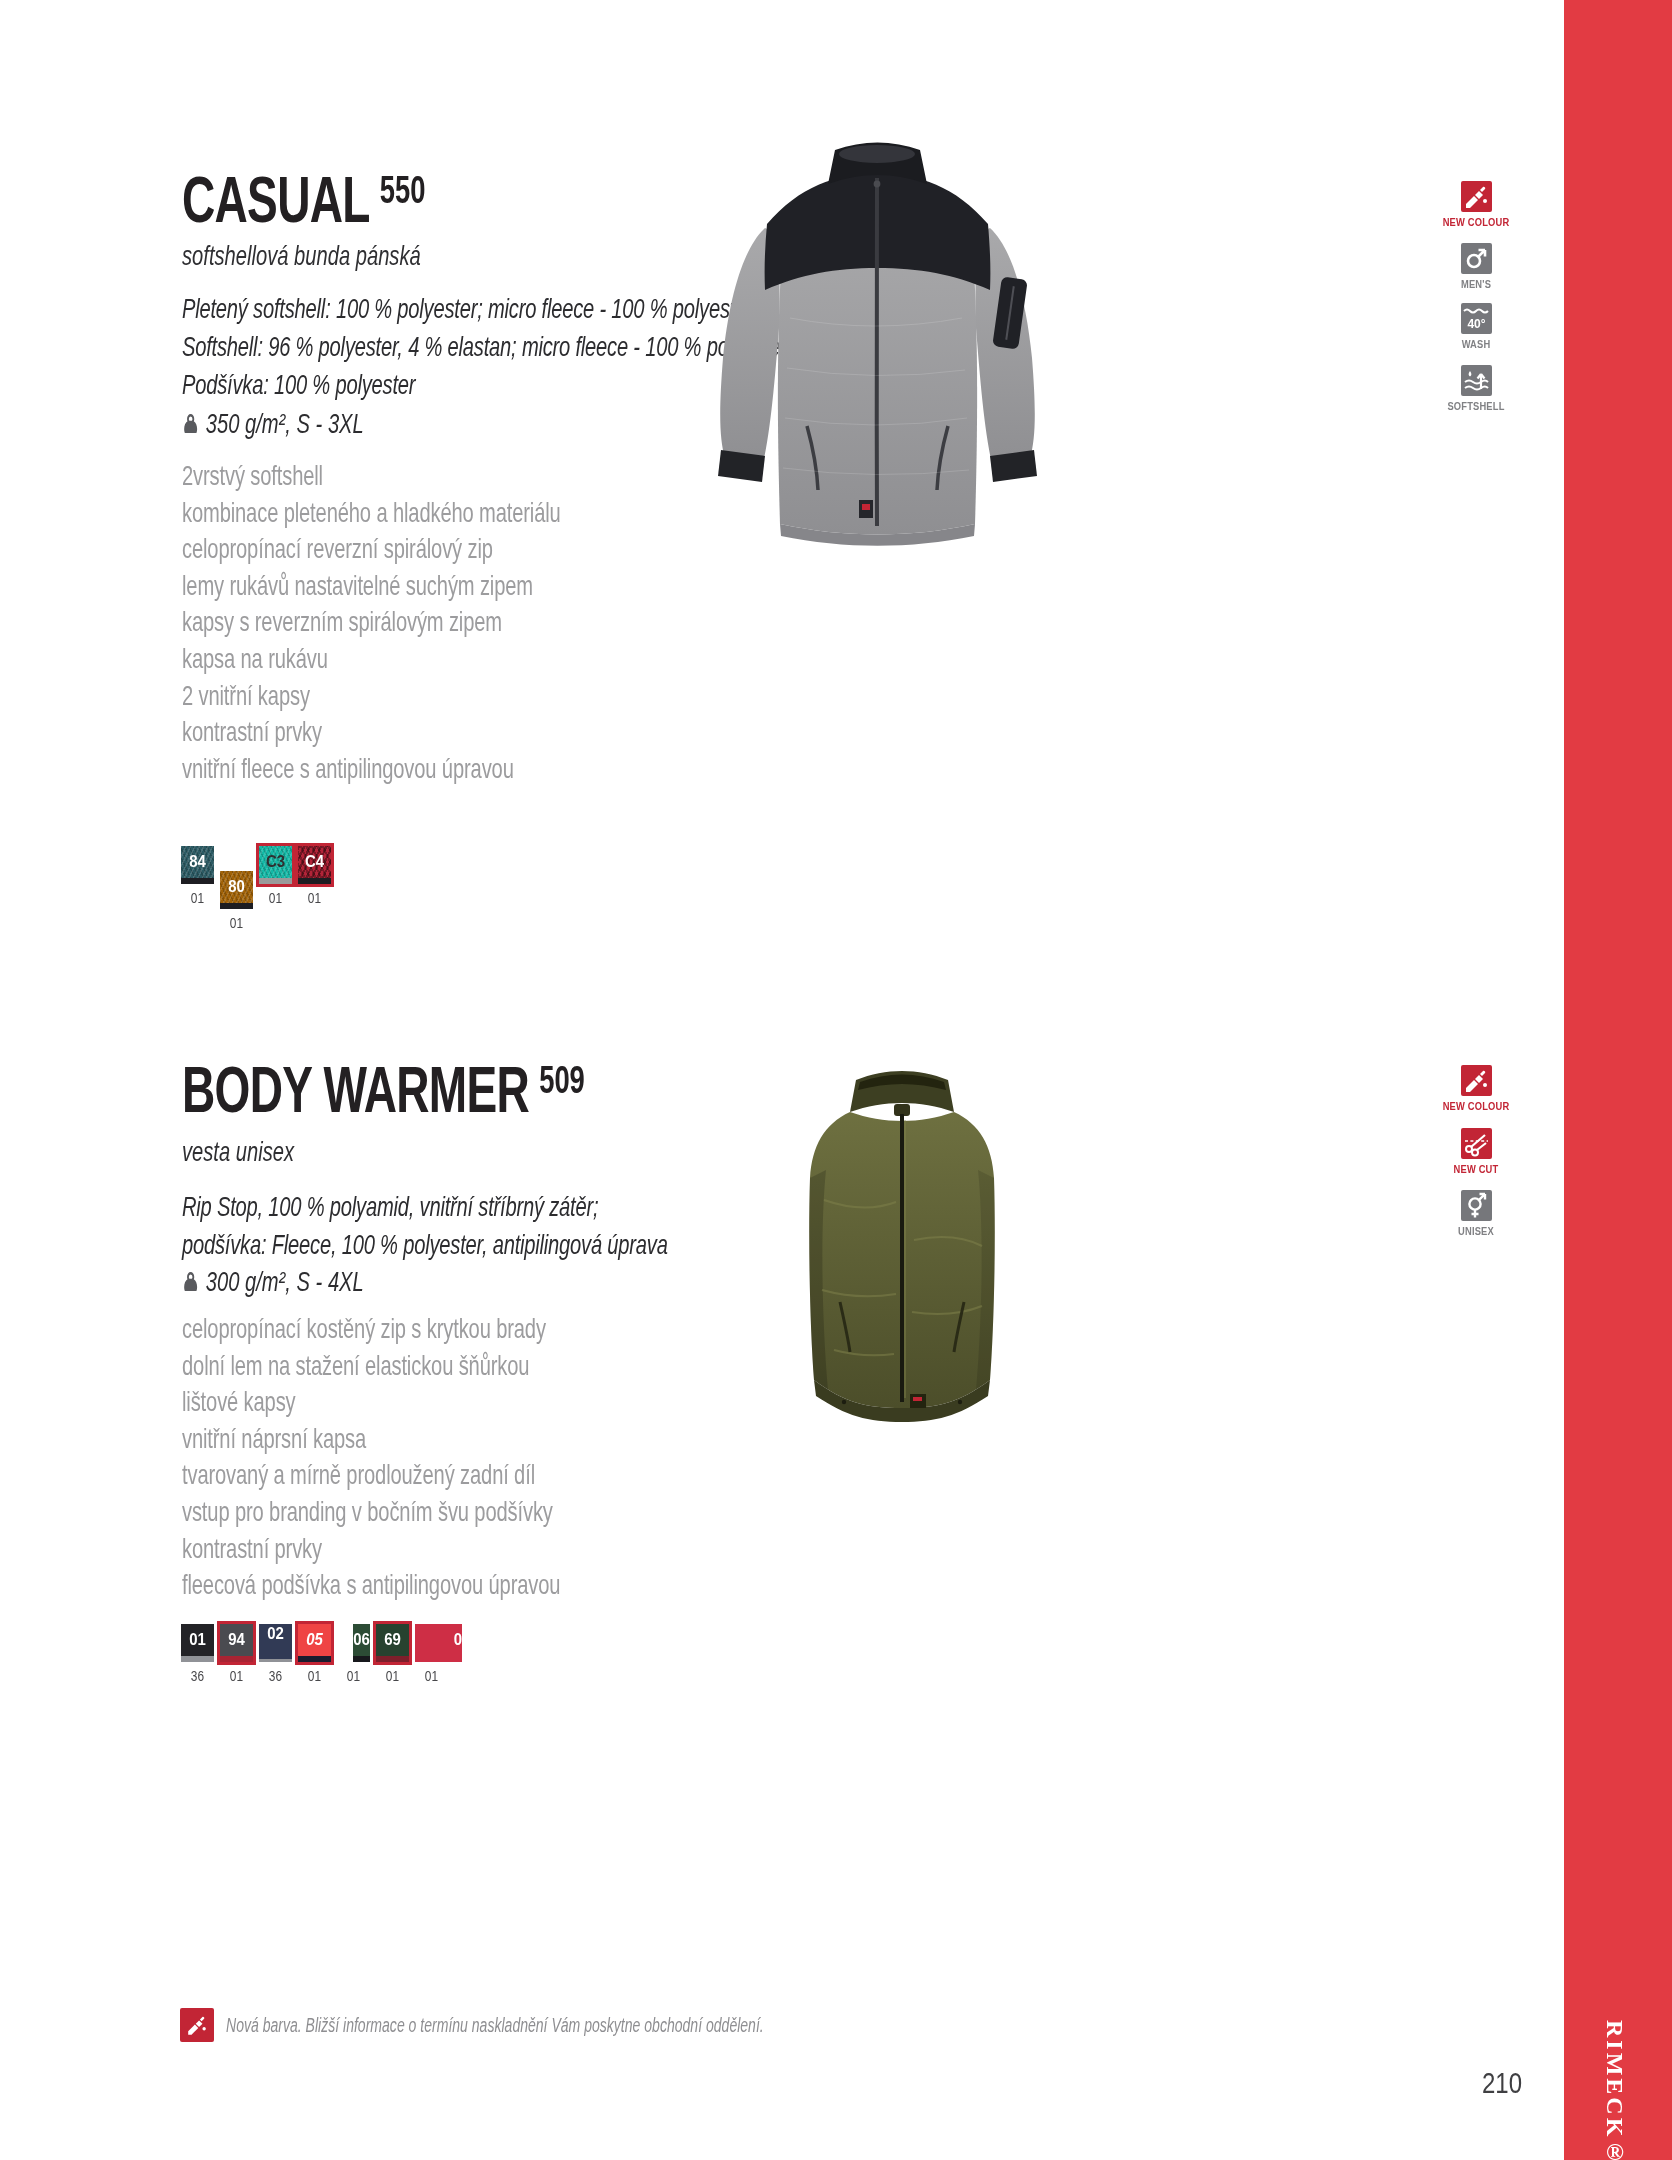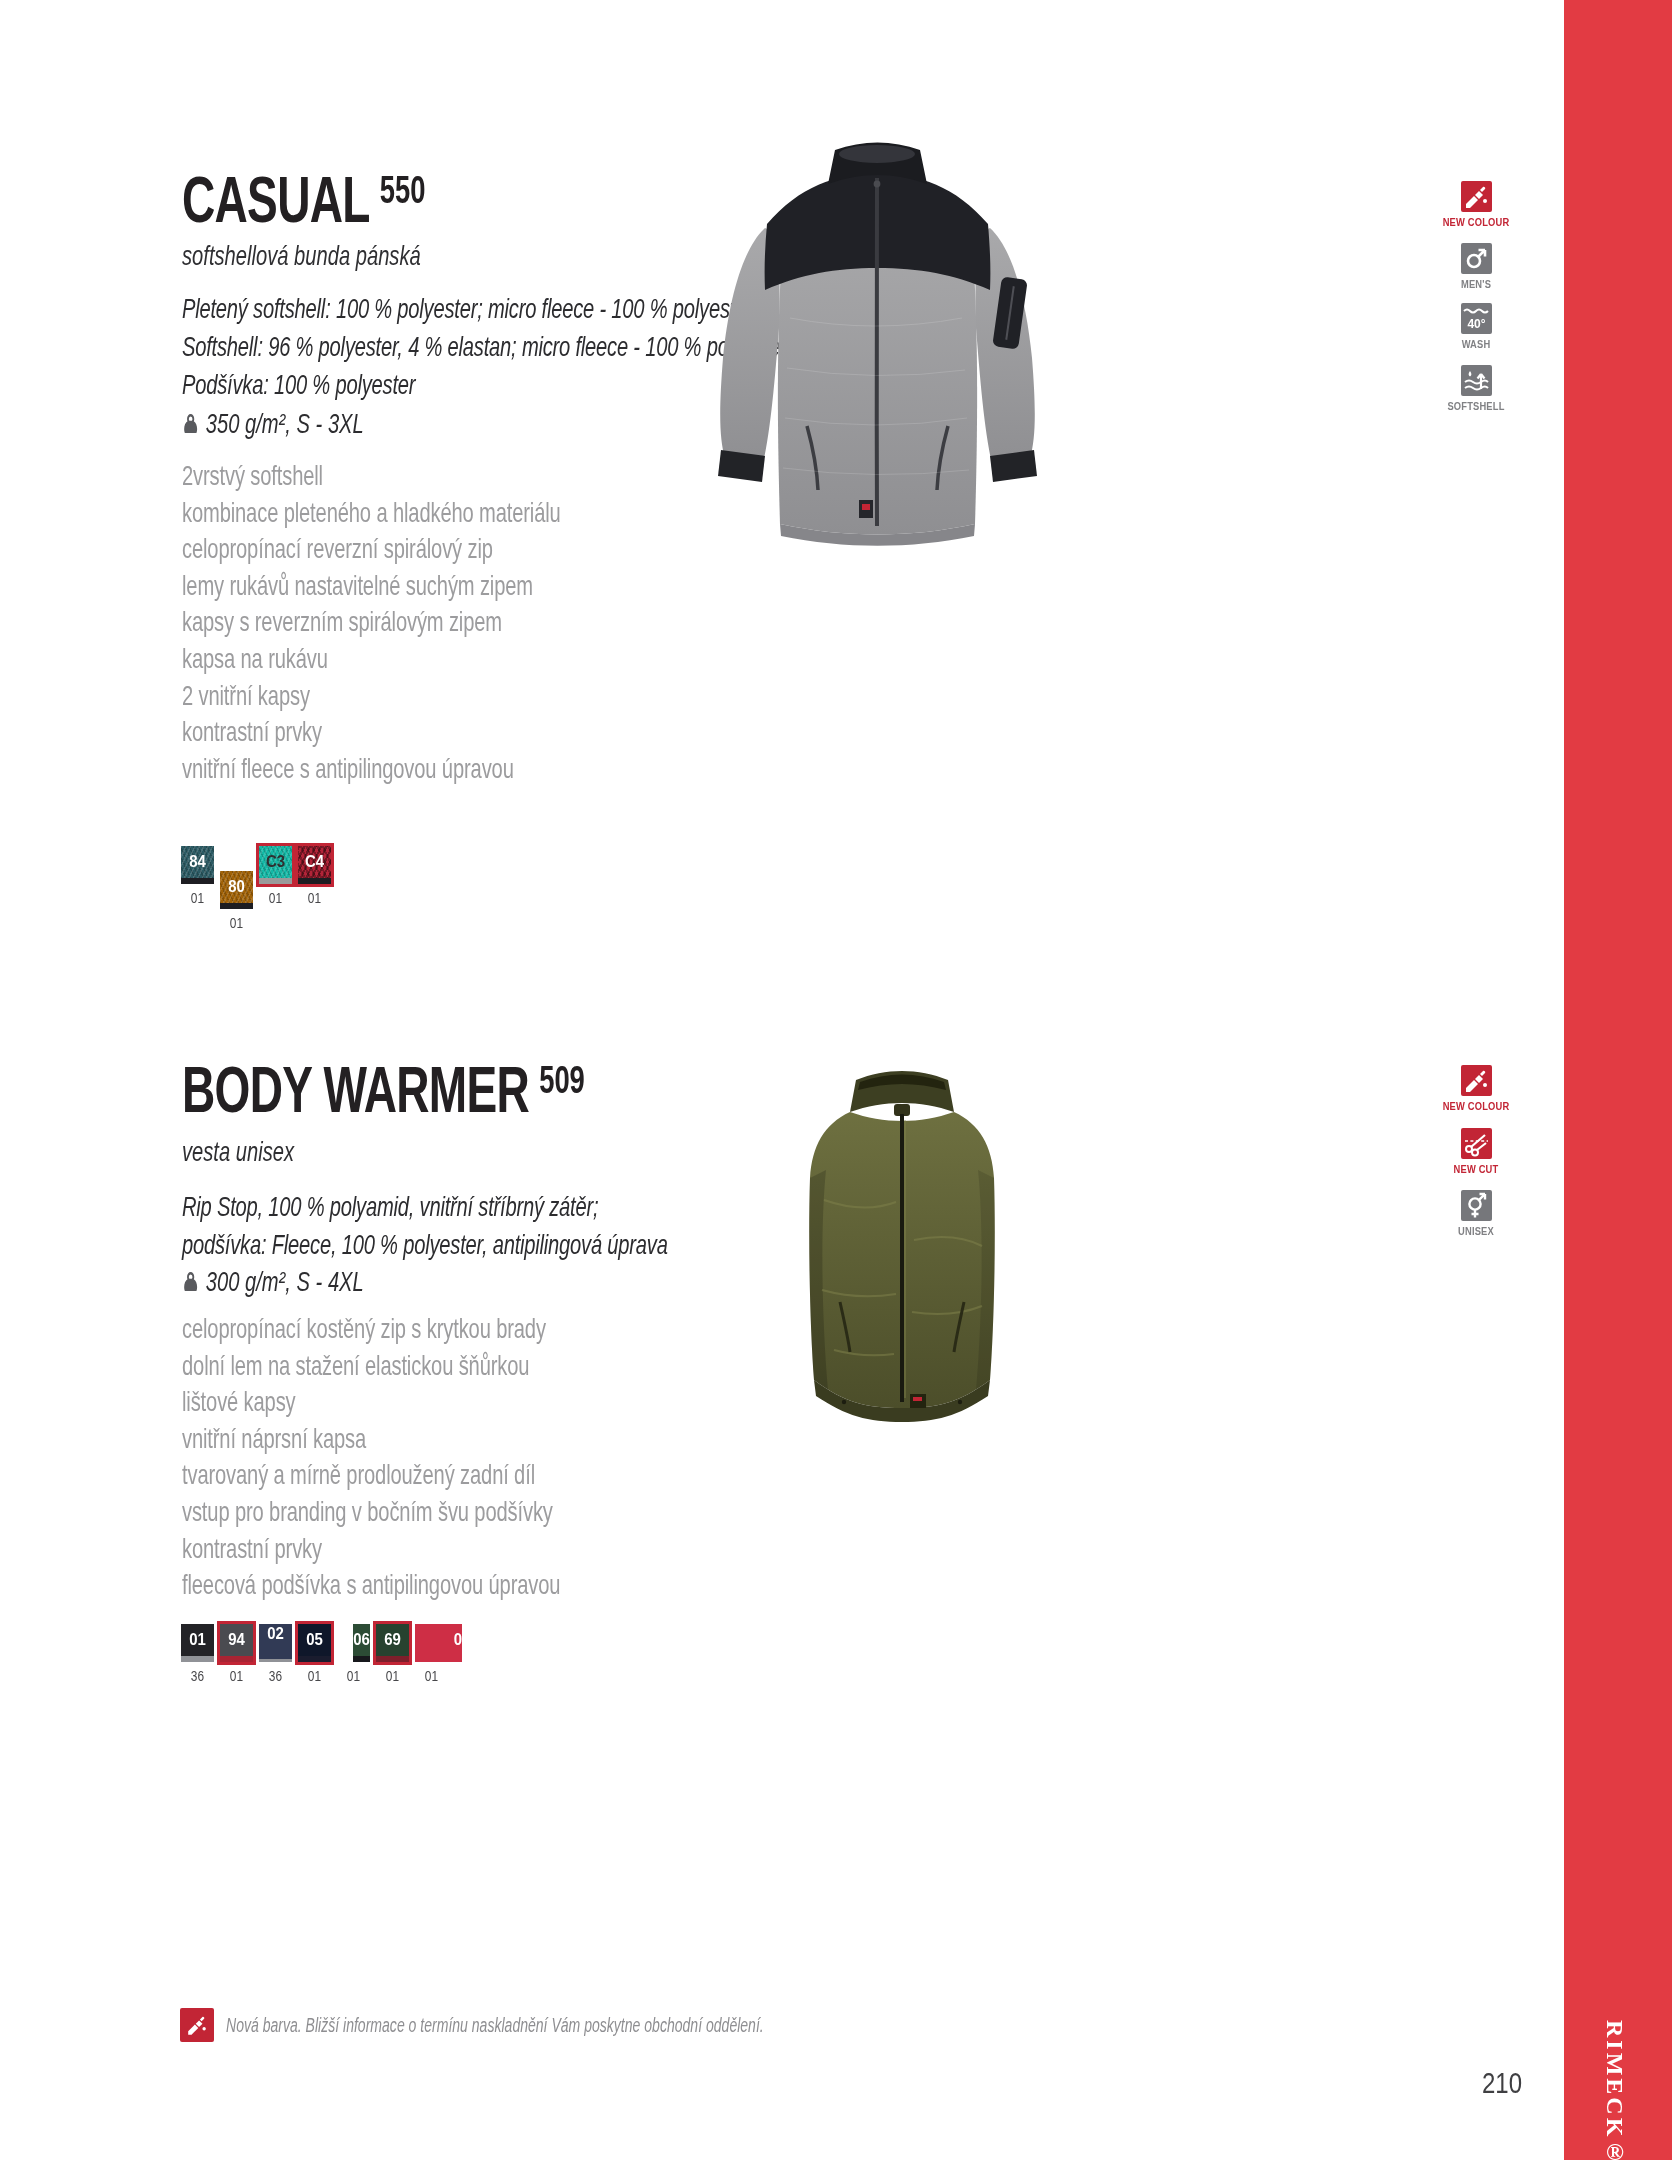--- a/index.html
+++ b/index.html
@@ -251,21 +251,21 @@
       <div class="qty">01</div>
     </div>
     <div class="swcol">
       <div class="sw" style="background-color: rgb(49, 58, 85); gap: 15px;">
         <span class="code" style="color: rgb(255, 255, 255);">02</span>
         <div class="strip" style="background-color: rgb(144, 146, 151);"></div>
       </div>
       <div class="qty">36</div>
     </div>
     <div class="swcol">
-      <div class="sw" style="background-color: #0f172a; box-shadow: rgb(194, 37, 53) 0px 0px 0px 3px;">
+      <div class="sw" style="background-color: #ef4444; box-shadow: rgb(194, 37, 53) 0px 0px 0px 3px; font-style: italic;">
         <span class="code" style="color: rgb(255, 255, 255);">05</span>
         <div class="strip" style="background-color: rgb(26, 28, 46);"></div>
       </div>
       <div class="qty">01</div>
     </div>
     <div class="swcol">
       <div class="sw" style="background-color: rgb(44, 76, 53); margin-left: 16px;">
         <span class="code" style="color: rgb(255, 255, 255);">06</span>
         <div class="strip" style="background-color: rgb(23, 24, 28);"></div>
       </div>

